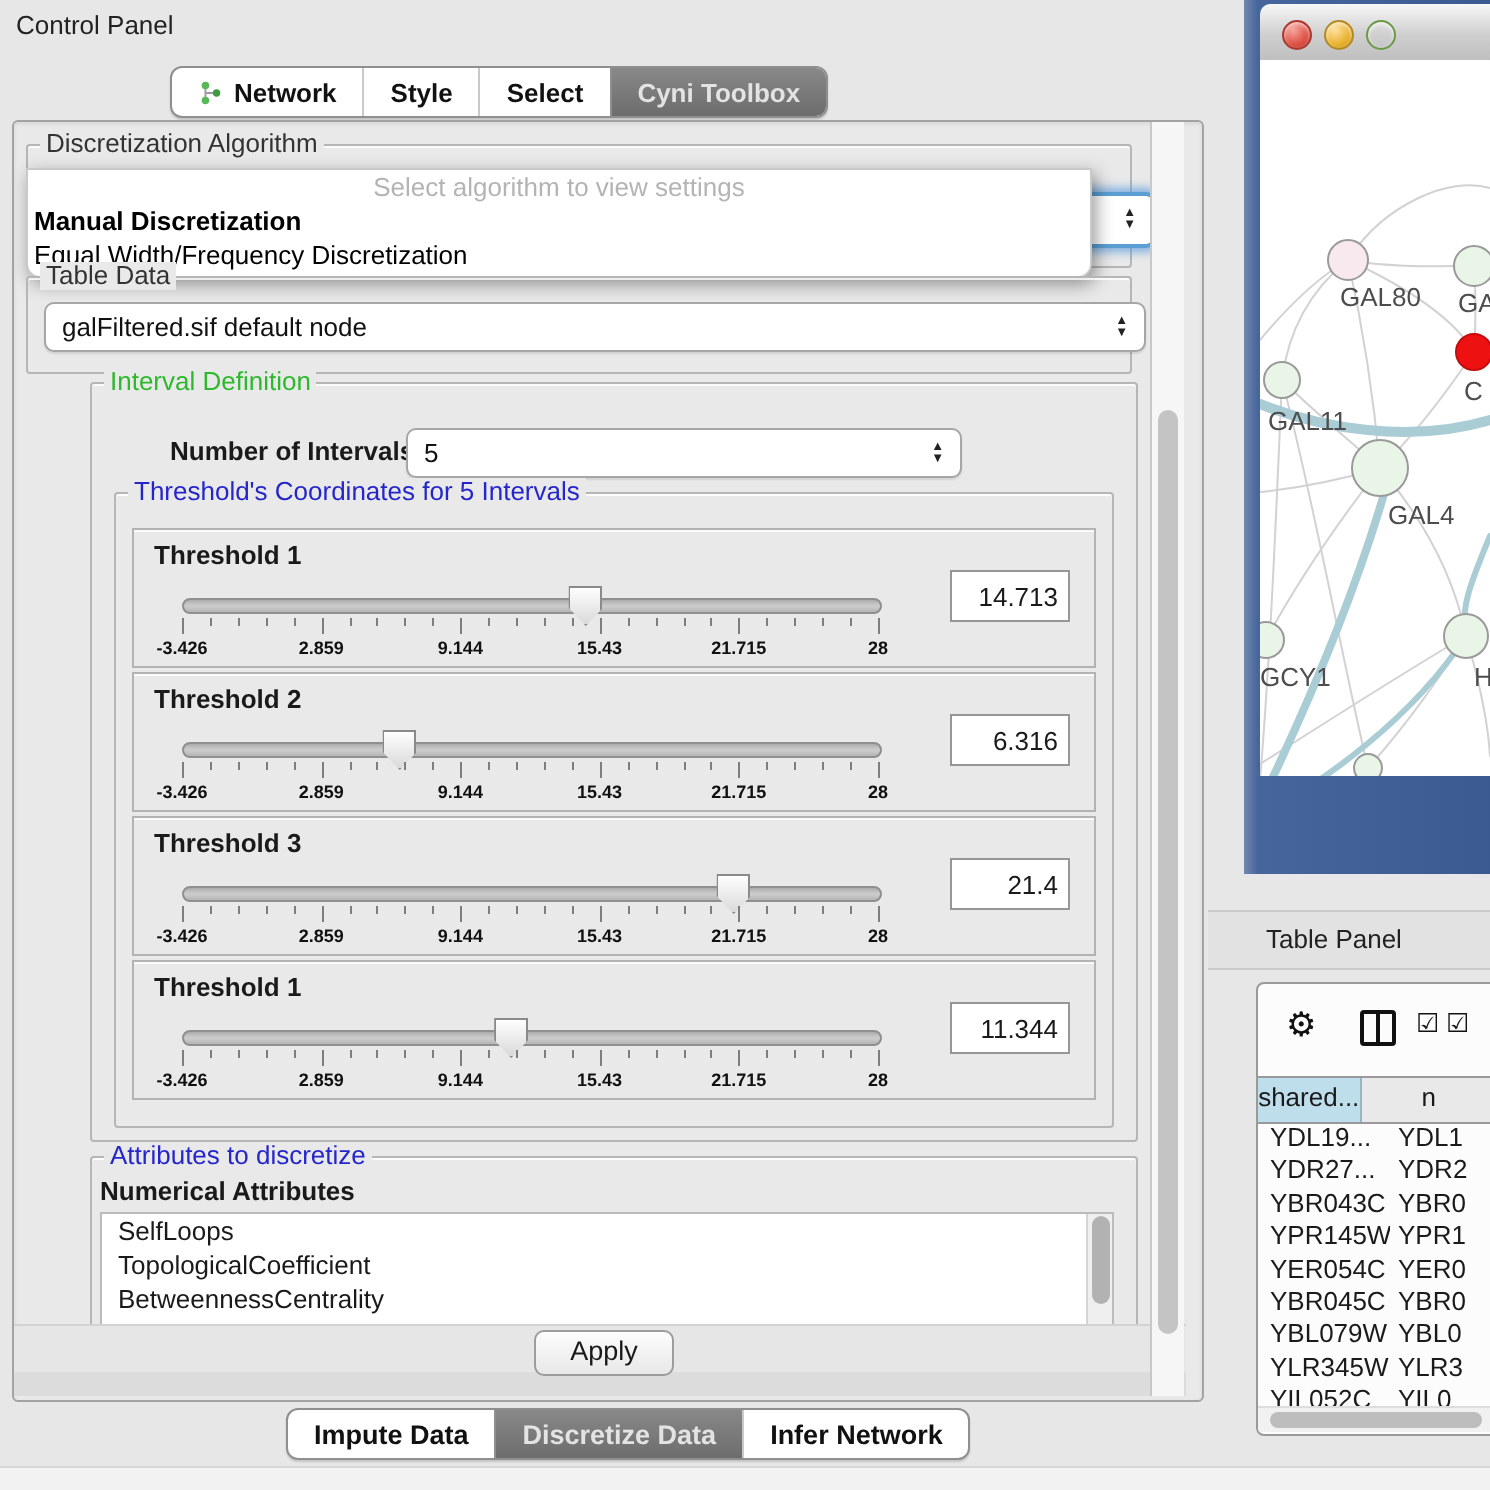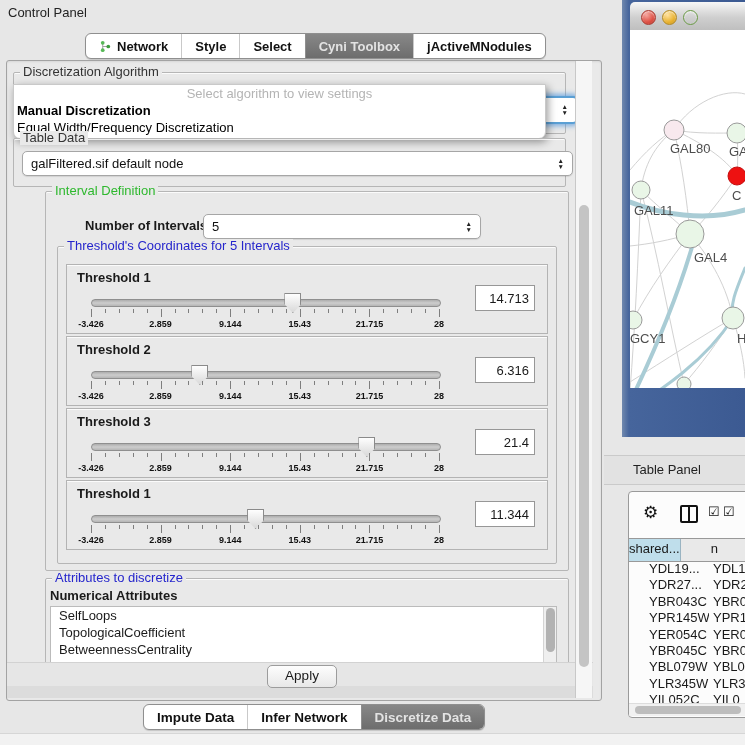--- a/index.html
+++ b/index.html
@@ -111,21 +111,21 @@
   .tb-ico{position:absolute;top:10px;font-size:17px;color:#111;}
   .cols-ico{position:absolute;top:13px;width:14px;height:14px;border:2px solid #111;border-radius:2px;}
   .cols-ico div{position:absolute;left:50%;top:0;width:2px;height:100%;background:#111;transform:translateX(-50%);}
   .cb-ico{position:absolute;top:12px;font-size:13px;color:#111;}
   #tp-header{position:absolute;left:0;top:46px;width:100%;height:22px;border-top:1px solid #999;border-bottom:1px solid #999;background:#e9e9e9;display:flex;}
   .hcell{font-size:13px;line-height:20px;overflow:hidden;white-space:nowrap;}
   .hcell.c1{width:68px;text-align:center;background:#bfdeeb;border-right:1px solid #9ab4c2;}
   .hcell.c2{width:70px;padding-left:30px;}
   #tp-rows{position:absolute;left:0;top:69px;width:100%;height:142px;overflow:hidden;}
   .trow{display:flex;height:16.4px;font-size:13px;line-height:16px;white-space:nowrap;}
-  .trow .c1{width:60px;padding-left:20px;overflow:hidden;}
+  .trow .c1{width:60px;padding-left:6px;overflow:hidden;}
   .trow .c2{padding-left:4px;}
   #tp-hscroll{position:absolute;left:0;top:211px;width:100%;height:12px;background:#f1f1f1;border-top:1px solid #ddd;}
   #tp-hthumb{position:absolute;left:6px;top:2px;width:106px;height:8px;background:#bdbdbd;border-radius:4px;}
 
   #bottom-strip{left:0;top:733px;width:745px;height:12px;background:#f2f2f2;border-top:1px solid #d6d6d6;}
 </style>
 </head>
 <body>
 <div id="app">
 
@@ -147,23 +147,20 @@
         <span>Network</span>
       </div>
       <div class="seg-item">
         <span>Style</span>
       </div>
       <div class="seg-item">
         <span>Select</span>
       </div>
       <div class="seg-item active">
         <span>Cyni Toolbox</span>
-      </div>
-      <div class="seg-item">
-        <span>jActiveMNodules</span>
       </div>
     </div>
 
   <div class="abs" id="content-panel"></div>
 
   <div class="abs group" id="algo-group"></div>
   <span class="group-label lbl-dark abs" id="algo-label">Discretization Algorithm</span>
   <div class="abs combo" id="algo-combo">
     <span class="txt"></span>
     <span class="stepper">
@@ -392,25 +389,25 @@
   <div class="abs" id="apply-btn">Apply</div>
 
   <div class="abs" id="main-scroll-track">
     <div id="main-scroll-thumb"></div>
   </div>
 
   <div class="abs seg" id="bottom-tabs">
       <div class="seg-item">
         <span>Impute Data</span>
       </div>
+      <div class="seg-item active">
+        <span>Discretize Data</span>
+      </div>
       <div class="seg-item">
         <span>Infer Network</span>
-      </div>
-      <div class="seg-item active">
-        <span>Discretize Data</span>
       </div>
     </div>
 
   <div class="abs" id="net-frame"></div>
   <div class="abs" id="net-titlebar">
     <div class="light" id="light-red"></div>
     <div class="light" id="light-yellow"></div>
     <div class="light" id="light-green"></div>
   </div>
   <div class="abs" id="net-canvas"><svg width="115" height="391">

